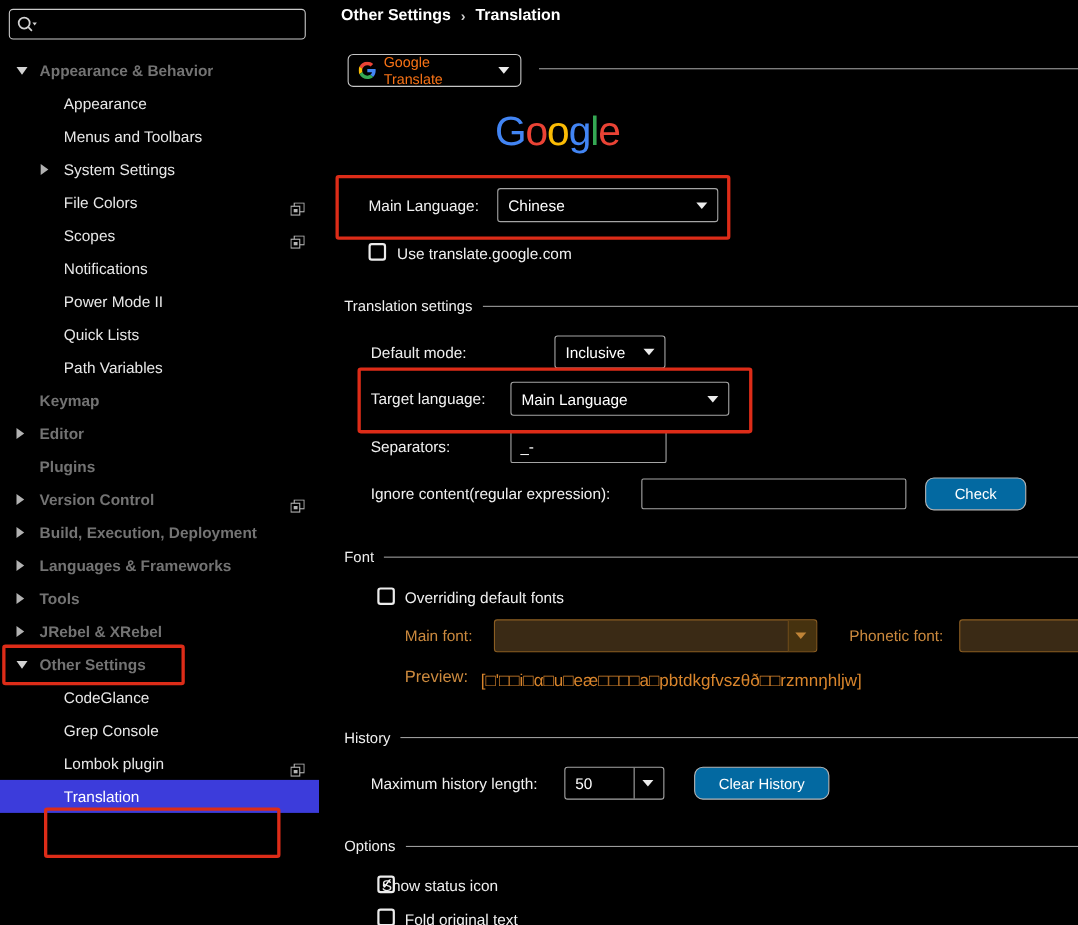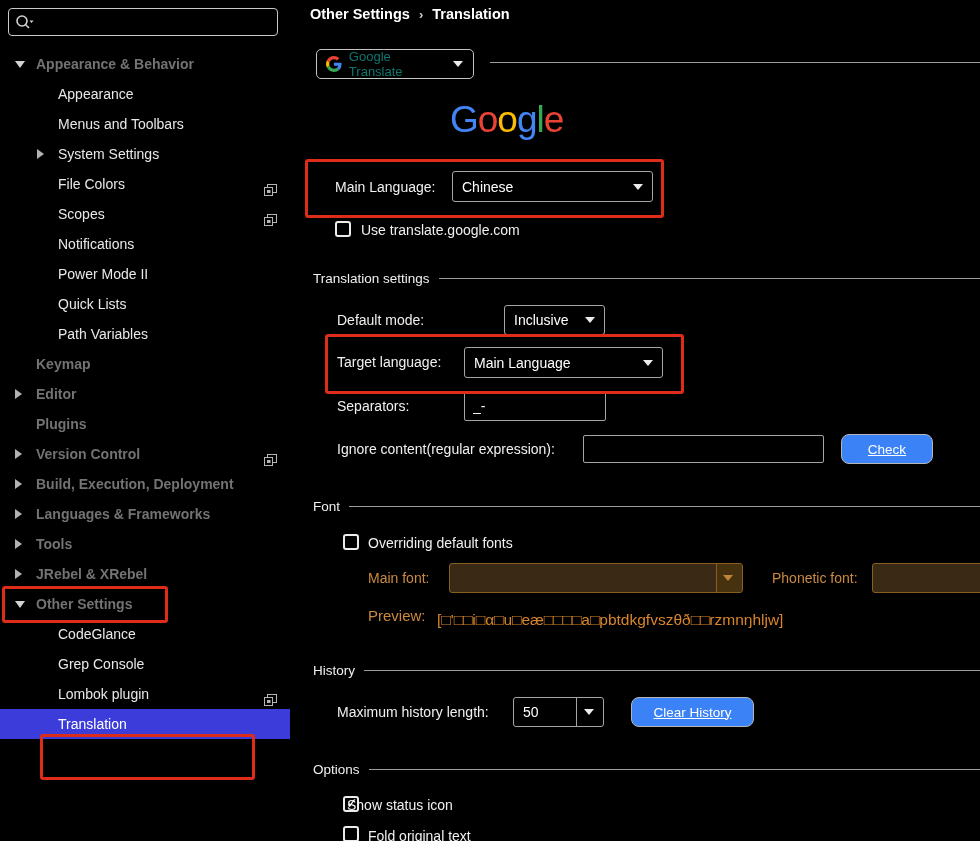--- a/index.html
+++ b/index.html
@@ -52,32 +52,32 @@
   .dd.split::before{content:"";position:absolute;right:26px;top:0;bottom:0;width:1px;background:#a5a5a5;}
   .dd.dis{background:#3a2a15;border-color:#8a5d22;color:#c08437;}
   .dd.dis::after{content:"";position:absolute;right:0;top:0;bottom:0;width:25px;background:#46320f;
     border-left:1px solid #8a5d22;border-radius:0 3px 3px 0;}
   .dd.dis .caret{border-top-color:#c08437;z-index:2;}
   .inp{
     position:absolute;background:#000;border:1px solid #a5a5a5;border-radius:2px;color:#fff;
     font-size:14px;padding:0 8px;box-sizing:border-box;outline:none;font-family:inherit;
   }
   .btn{
-    position:absolute;background:#3b82f6;border:1px solid #b6b6b6;border-radius:8px;color:#fff;
-    font-size:13.5px;display:flex;align-items:center;justify-content:center;cursor:default;box-sizing:border-box;text-decoration:underline;
+    position:absolute;background:#0369a1;border:1px solid #b6b6b6;border-radius:8px;color:#fff;
+    font-size:13.5px;display:flex;align-items:center;justify-content:center;cursor:default;box-sizing:border-box;
   }
   .cb{position:absolute;width:16px;height:16px;border:2px solid #ececec;border-radius:3px;background:#000;box-sizing:border-box;}
   .cb.checked::after{content:"\2713";position:absolute;left:1px;top:-3px;color:#fff;font-size:14px;font-weight:bold;}
   .cblabel{position:absolute;color:#f0f0f0;font-size:14px;line-height:18px;white-space:nowrap;}
   .amber{color:#cc8a3e;}
   .glogo{position:absolute;left:421px;top:99px;font-size:37px;font-weight:500;letter-spacing:-1px;line-height:42px;margin-left:29px;}
   .engine{
     position:absolute;left:316px;top:49px;width:158px;height:30px;border:1px solid #c5c5c5;border-radius:5px;
     background:#000;display:flex;align-items:center;padding:0 26px 0 9px;box-sizing:border-box;
-    font-size:13px;color:#0f766e;cursor:default;
+    font-size:13px;color:#f97316;cursor:default;
   }
   .engine .caret{position:absolute;right:10px;top:50%;margin-top:-3px;width:0;height:0;
     border-left:5px solid transparent;border-right:5px solid transparent;border-top:6px solid #ececec;}
   .engine .txt{margin-left:7px;}
   .preview-text{position:absolute;left:437px;top:605px;line-height:30px;font-size:15.5px;color:#d9852c;white-space:nowrap;}
   .preview-label{font-size:15px;}
 </style>
 </head>
 <body>
 

